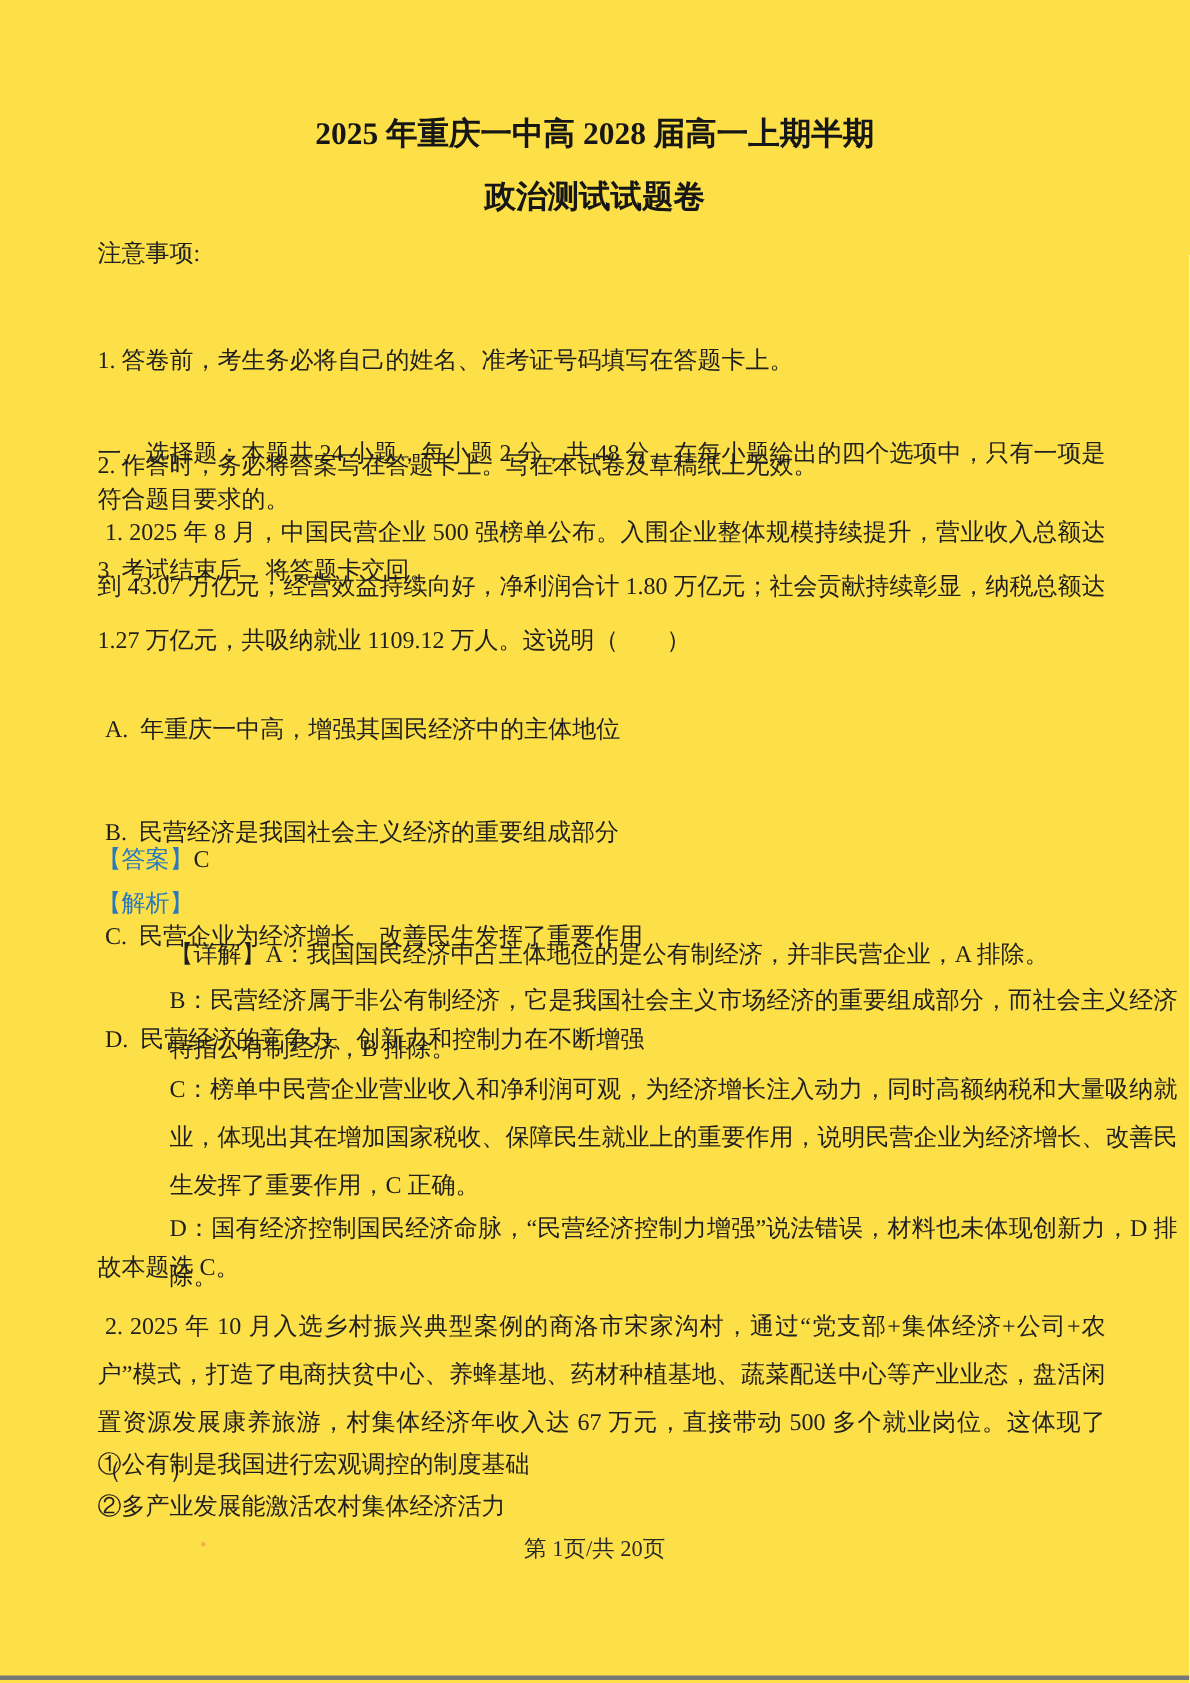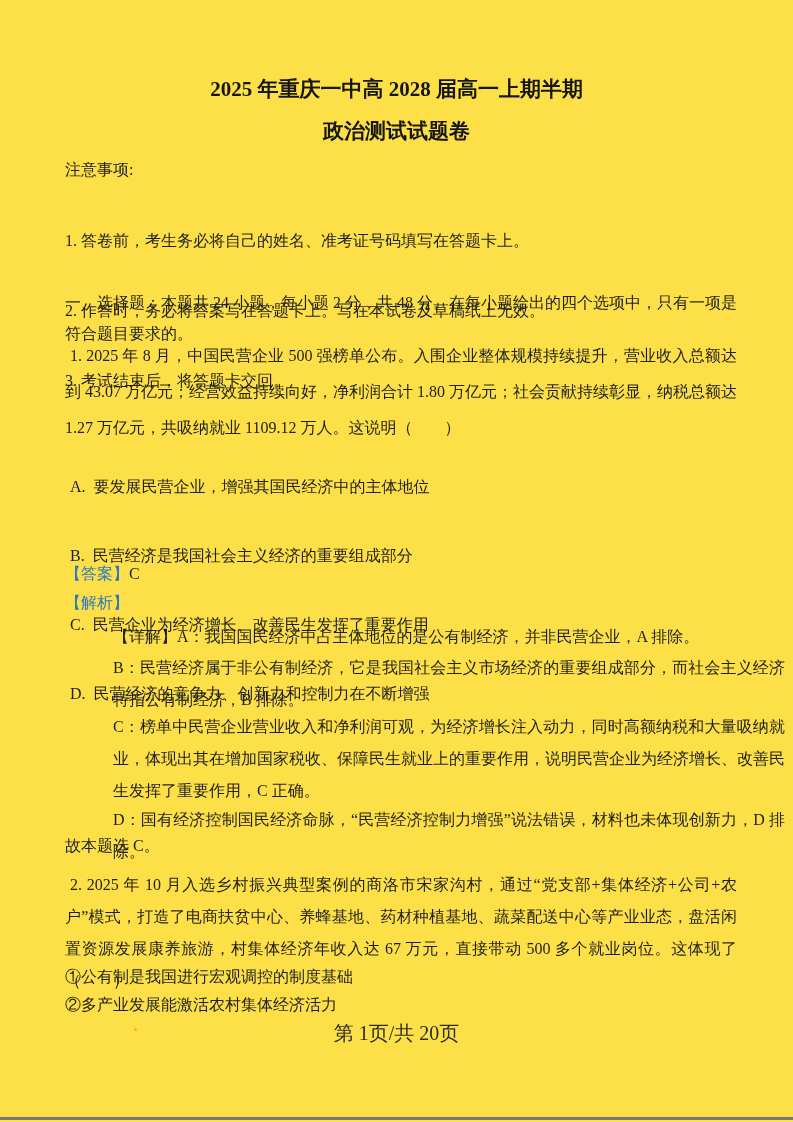--- a/index.html
+++ b/index.html
@@ -41,21 +41,21 @@
   .section-heading { line-height: 31px; }
   .stem { line-height: 36px; text-indent: 5px; }
   .stem2 { line-height: 32px; text-indent: 5px; }
   .options div { line-height: 33px; padding-left: 5px; }
   .detail { line-height: 32px; margin-left: 48px; }
   .tag-blue { color: #2B79BD; }
   .footer {
     left: 0;
     width: 793px;
     text-align: center;
-    font-size: 20px;
+    font-size: 15px;
     line-height: 24px;
     color: #2a2a2a;
   }
   .page-edge {
     position: absolute;
     left: 0;
     top: 1117px;
     width: 793px;
     height: 3px;
     background: #787878;
@@ -86,21 +86,21 @@
     <div>1. 答卷前，考生务必将自己的姓名、准考证号码填写在答题卡上。</div>
     <div>2. 作答时，务必将答案写在答题卡上。写在本试卷及草稿纸上无效。</div>
     <div>3. 考试结束后，将答题卡交回。</div>
   </div>
 
   <div class="abs body-text bold section-heading" style="top:287px">一、选择题：本题共 24 小题，每小题 2 分，共 48 分。在每小题给出的四个选项中，只有一项是符合题目要求的。</div>
 
   <div class="abs body-text stem" style="top:338px">1. 2025 年 8 月，中国民营企业 500 强榜单公布。入围企业整体规模持续提升，营业收入总额达到 43.07 万亿元；经营效益持续向好，净利润合计 1.80 万亿元；社会贡献持续彰显，纳税总额达 1.27 万亿元，共吸纳就业 1109.12 万人。这说明（　　）</div>
 
   <div class="abs body-text options" style="top:434px">
-    <div>A.  要发展民营企业，增强其国民经济中的主体地位</div>
+    <div>A.  年重庆一中高，增强其国民经济中的主体地位</div>
     <div>B.  民营经济是我国社会主义经济的重要组成部分</div>
     <div>C.  民营企业为经济增长、改善民生发挥了重要作用</div>
     <div>D.  民营经济的竞争力、创新力和控制力在不断增强</div>
   </div>
 
   <div class="abs body-text single" style="top:562px"><span class="tag-blue">【答案】</span><span>C</span></div>
 
   <div class="abs body-text single tag-blue" style="top:591px">【解析】</div>
 
   <div class="abs body-text detail" style="top:621px"><span>【详解】</span><span>A：我国国民经济中占主体地位的是公有制经济，并非民营企业，A 排除。</span></div>

